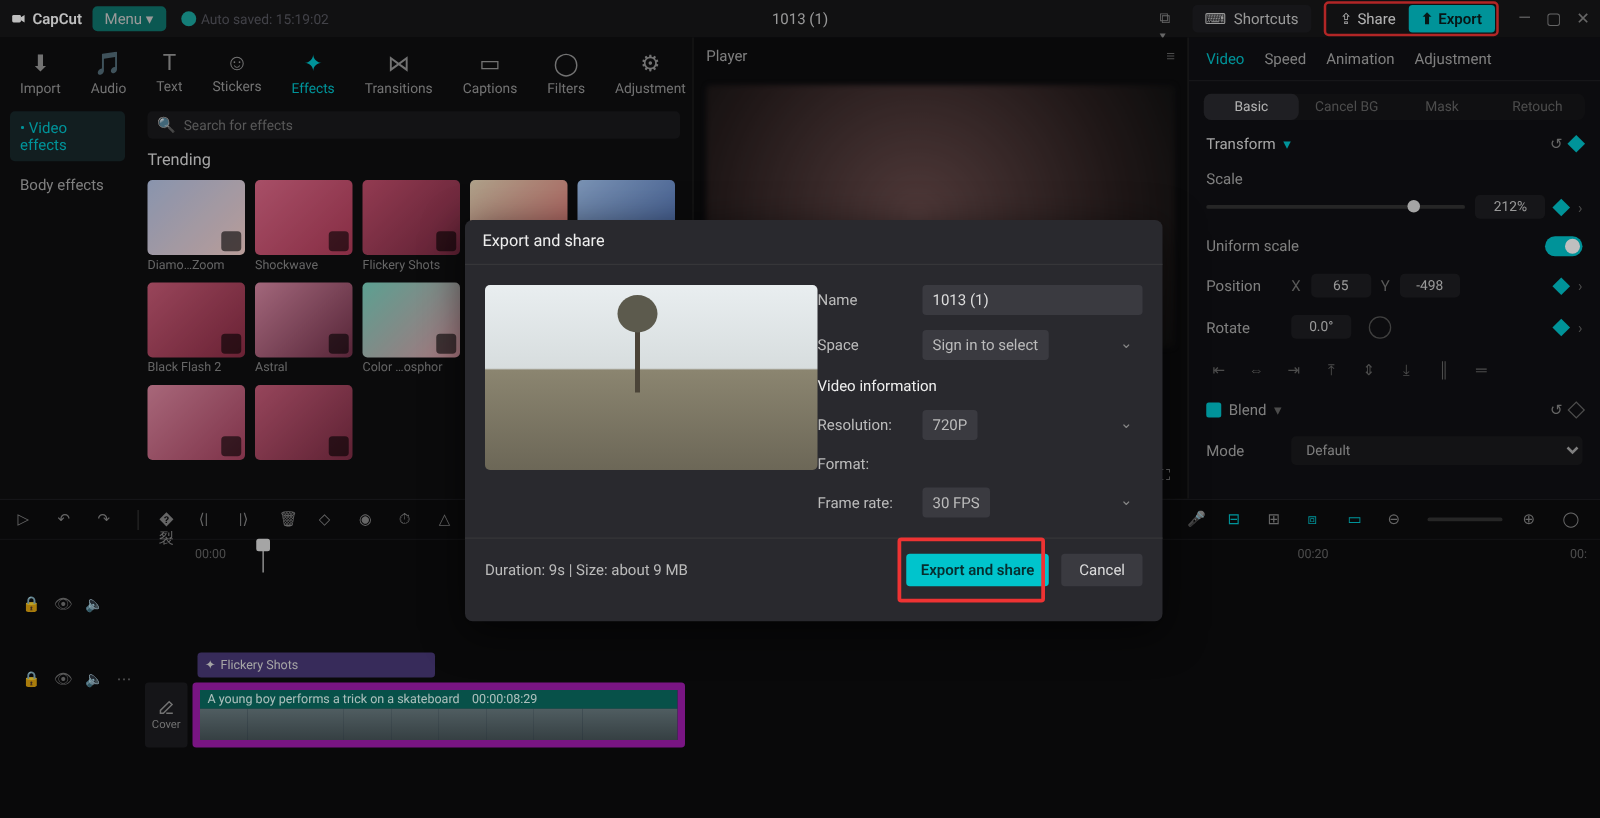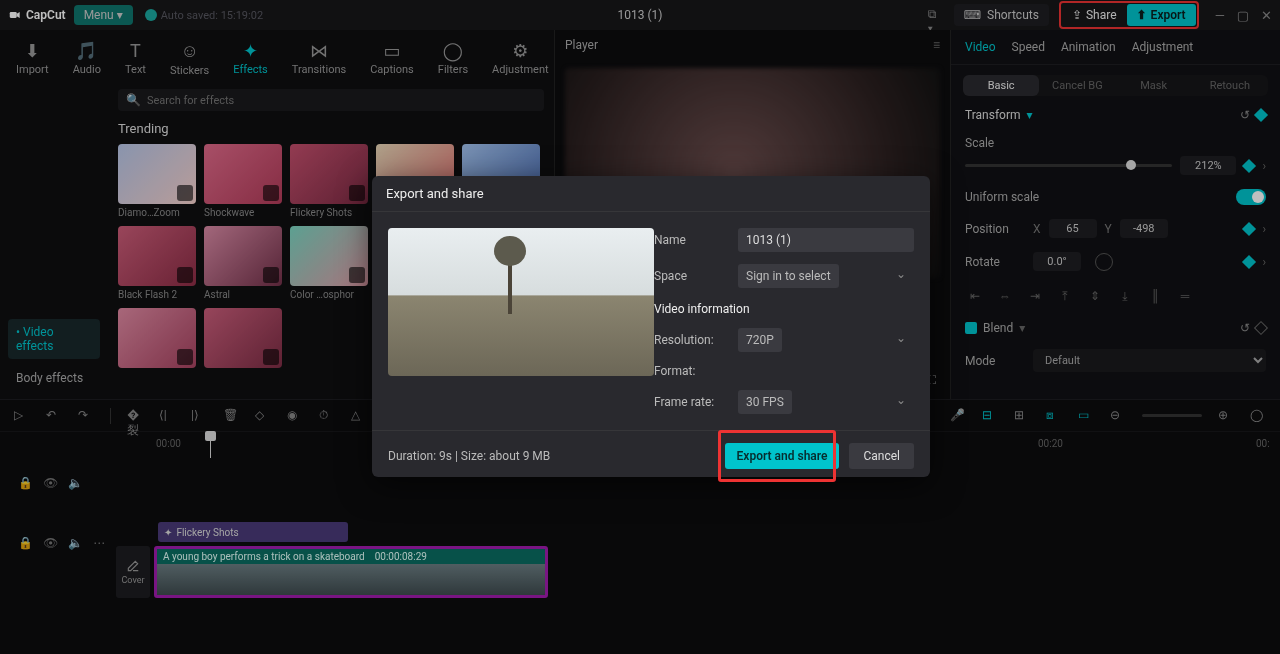--- a/index.html
+++ b/index.html
@@ -23,21 +23,21 @@
 .win-controls span{ color:#888; cursor:pointer; font-size:13px;}
 
 
 .main { position:absolute; top:30px; left:0; right:0; bottom:255px; display:flex; }
 
 .left-panel { width:555px; background:#0f0f11; border-right:1px solid #222; display:flex; flex-direction:column;}
 .tab-row { display:flex; gap:12px; padding:6px 10px 0; }
 .tab { display:flex; flex-direction:column; align-items:center; gap:2px; color:#999; font-size:11px; padding:4px 6px; cursor:pointer;}
 .tab.active{ color:#00c4cc;}
 .left-sub { display:flex; flex:1; min-height:0;}
-.sidecol{ width:108px; padding:8px 8px; display:flex; flex-direction:column; gap:6px;justify-content:flex-end;}
+.sidecol{ width:108px; padding:8px 8px; display:flex; flex-direction:column; gap:6px;}
 .pill{ background:transparent; color:#aaa; font-size:12px; padding:6px 8px; border-radius:4px; cursor:pointer; text-align:left;}
 .pill.active{ background:#18282b; color:#00c4cc;}
 .pill.active::before{content:"• "; color:#00c4cc;}
 .effects-area{ flex:1; padding:8px 10px; overflow:hidden;}
 .search-row{ display:flex; align-items:center; gap:6px; background:#1a1a1d; border-radius:4px; padding:4px 8px; margin-bottom:10px;}
 .search-row input{ background:transparent; border:none; outline:none; color:#aaa; font-size:11px; flex:1;}
 .section-title{ color:#ddd; font-size:13px; margin:4px 0 8px;}
 .thumb-grid{ display:grid; grid-template-columns:repeat(5,78px); gap:8px;}
 .thumb{ display:flex; flex-direction:column; gap:3px;}
 .thumb .img{ width:78px; height:60px; border-radius:4px; position:relative;}
@@ -100,41 +100,41 @@
 .tl-toolbar .ic.teal{color:#00c4cc;}
 .tl-ruler{ height:26px; position:relative; color:#666; font-size:10px;}
 .tl-ruler span{ position:absolute; top:6px;}
 .playhead{ position:absolute; top:0; bottom:0; left:210px; width:1px; background:#ddd;}
 .playhead::before{content:"";position:absolute;top:-1px;left:-5px;width:11px;height:10px;background:#ddd;border-radius:2px;}
 .tl-tracks{ position:relative; padding:10px 0 0 0;}
 .track-row{ height:30px; display:flex; align-items:center;}
 .track-ctrls{ width:150px; display:flex; gap:10px; padding-left:18px; color:#777;}
 .track-ctrls span{cursor:pointer;}
 .effect-clip{ position:absolute; left:158px; top:64px; width:190px; height:20px; background:#4a3a78; border-radius:3px; display:flex; align-items:center; padding:0 6px; color:#ddd; font-size:10px; gap:4px;}
-.video-clip{ position:absolute; left:154px; top:88px; width:394px; height:52px; border:3px solid #a21caf; border-radius:3px; background:#234; overflow:hidden;}
+.video-clip{ position:absolute; left:154px; top:88px; width:394px; height:52px; border:6px solid #a21caf; border-radius:3px; background:#234; overflow:hidden;}
 .video-clip .lblbar{ background:#0a6d62; color:#e5fffb; font-size:10px; padding:2px 6px; display:flex; gap:10px;}
 .video-clip .frames{ height:32px; display:flex;}
 .video-clip .frames div{ flex:1; background:linear-gradient(#6b7d82,#3e4a4e);}   
 .cover-btn{ position:absolute; left:116px; top:88px; width:34px; height:52px; background:#1d1d21; border-radius:3px; display:flex; flex-direction:column; align-items:center; justify-content:center; color:#999; font-size:9px; gap:2px; cursor:pointer;}
 .cover-btn svg{width:14px;height:14px;}
 .modal{ position:absolute; left:372px; top:176px; width:558px; background:#29292e; border-radius:6px; box-shadow:0 8px 32px rgba(0,0,0,.6); color:#ddd; pointer-events:auto;}
 .modal-head{ padding:10px 14px 10px; font-size:13px; color:#eee; border-bottom:1px solid #363639;}
 .modal-body{ display:flex; padding:16px;}
 .preview{ width:266px; height:148px; border-radius:4px; background:linear-gradient(to bottom,#e9eef0 0%,#d7ddde 45%,#8b8570 46%,#6c6757 100%); position:relative; overflow:hidden;}
 .preview .tree{position:absolute;left:120px;top:30px;width:4px;height:56px;background:#4b4438;}
 .preview .tree::before{content:"";position:absolute;left:-14px;top:-22px;width:32px;height:30px;border-radius:50%;background:#5c5a4d;}
 .form{ flex:1; display:flex; flex-direction:column; gap:12px; font-size:12px;}
 .form-row{ display:flex; align-items:center; gap:10px;}
 .form-row label{ width:74px; color:#bbb;}
 .form-row .f-input{ flex:1; background:#3a3a40; border:none; color:#ddd; padding:5px 8px; border-radius:3px; font-size:12px;}
 .form-row .f-select{ flex:1; background:#3a3a40; border:none; color:#bbb; padding:5px 8px; border-radius:3px; font-size:12px; appearance:none; position:relative;}
 .select-wrap{flex:1;position:relative;}
 .select-wrap::after{content:"⌄";position:absolute;right:8px;top:3px;color:#888;pointer-events:none;}
 .vinfo-title{ color:#eee; font-size:12px; margin-top:2px;}
-.modal-foot{ display:flex; align-items:center; padding:12px 16px 8px; border-top:1px solid #363639;}
+.modal-foot{ display:flex; align-items:center; padding:12px 16px 28px; border-top:1px solid #363639;}
 .modal-foot .info{ color:#bbb; font-size:12px;}
 .modal-foot .btns{ margin-left:auto; display:flex; gap:10px;}
 .btn-primary{ background:#00c4cc; color:#062e2f; border:none; padding:6px 12px; border-radius:3px; font-size:12px; font-weight:600; cursor:pointer;}
 .btn-secondary{ background:#3a3a40; color:#ddd; border:none; padding:6px 14px; border-radius:3px; font-size:12px; cursor:pointer;}
 .red-box{ position:absolute; border:3px solid #e33; border-radius:3px; pointer-events:none;}
 .red-box.confirm{ left:718px; top:430px; width:118px; height:52px;}
 
 
 .dimlayer{ position:absolute; inset:0; background:rgba(0,0,0,.25);}
 </style>

